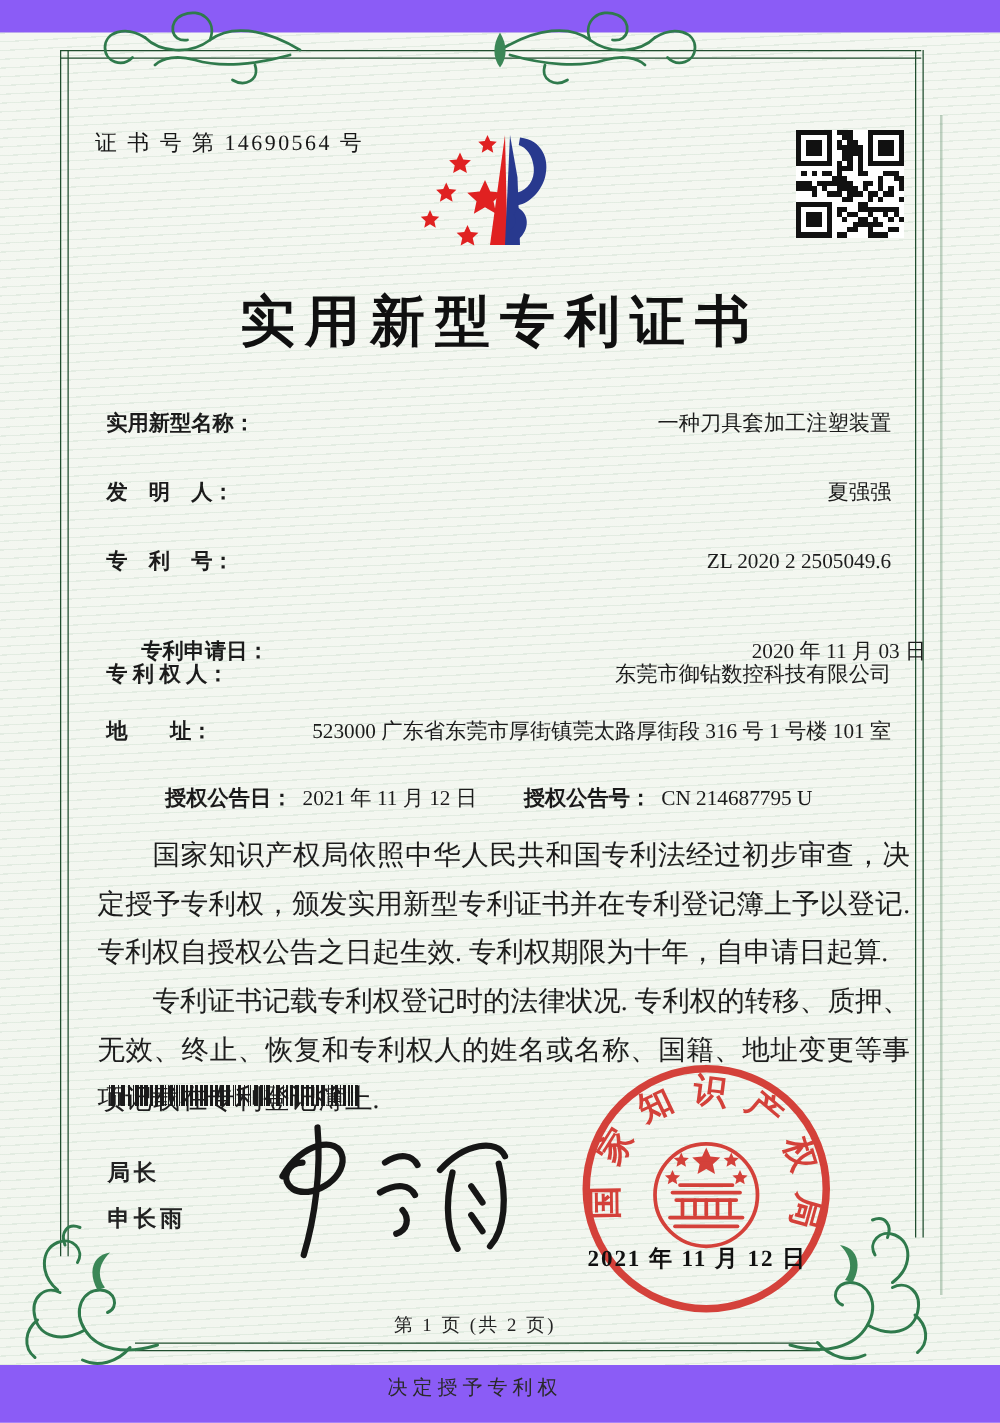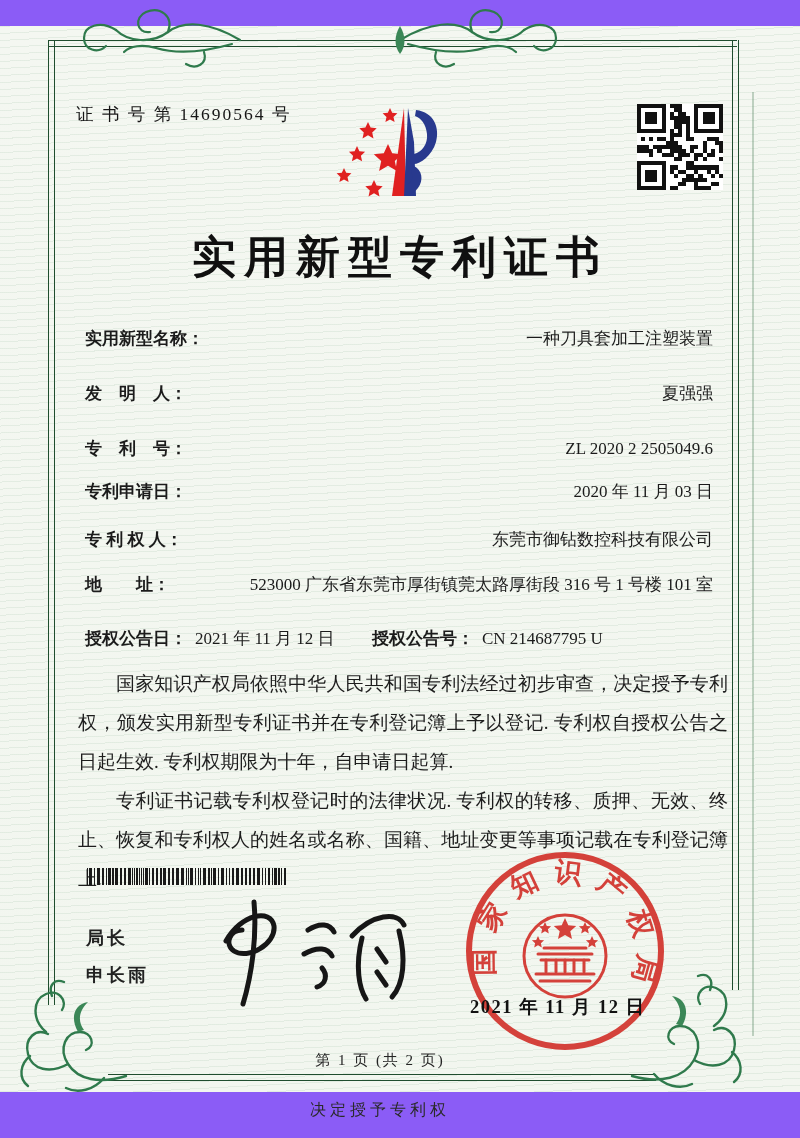--- a/index.html
+++ b/index.html
@@ -20,23 +20,23 @@
 
   .cert-no{position:absolute;left:76px;top:102px;font-size:17.5px;letter-spacing:2px;color:#161616;}
   .title{position:absolute;left:0;top:228px;width:800px;text-align:center;font-size:44px;font-weight:700;
     letter-spacing:8px;color:#101010;}
 
   .field-row{position:absolute;left:85px;width:628px;display:flex;font-size:17px;color:#1b1b1b;line-height:26px;}
   .flabel{flex:0 0 118px;font-weight:700;white-space:pre;}
   .fvalue{flex:1;text-align:right;}
 
   .grant-pair{position:absolute;display:flex;font-size:17px;color:#1b1b1b;line-height:26px;}
-  .grant-pair .flabel{flex:0 0 auto;margin-right:8px;}
-
-  .paras{position:absolute;left:78px;top:664px;width:650px;font-size:19px;line-height:39px;
+  .grant-pair .flabel{flex:0 0 auto;margin-right:8px;margin-left:47px;}
+
+  .paras{position:absolute;left:78px;top:664px;width:650px;font-size:22px;line-height:39px;
     text-align:justify;color:#1d1d1d;}
   .paras p{margin:0;text-indent:2em;}
 
   .director{position:absolute;left:86px;font-weight:700;font-size:18px;color:#222;
     font-family:"Liberation Sans","DejaVu Sans",sans-serif;letter-spacing:3px;}
 
   .seal-date{position:absolute;left:470px;top:994px;font-size:18.5px;font-weight:700;color:#111;
     letter-spacing:1.5px;z-index:6;}
   .page-num{position:absolute;left:0;top:1051px;width:760px;text-align:center;font-size:15px;
     letter-spacing:2px;color:#242424;}
@@ -134,21 +134,21 @@
     <span class="fvalue">一种刀具套加工注塑装置</span>
   </div>
   <div class="field-row" style="top:381px;">
     <span class="flabel">发　明　人：</span>
     <span class="fvalue">夏强强</span>
   </div>
   <div class="field-row" style="top:436px;">
     <span class="flabel">专　利　号：</span>
     <span class="fvalue">ZL 2020 2 2505049.6</span>
   </div>
-  <div class="field-row" style="top:479px;">
+  <div class="field-row" style="top:508px;margin-left:28px;">
     <span class="flabel">专利申请日：</span>
     <span class="fvalue">2020 年 11 月 03 日</span>
   </div>
   <div class="field-row" style="top:527px;">
     <span class="flabel">专 利 权 人：</span>
     <span class="fvalue">东莞市御钻数控科技有限公司</span>
   </div>
   <div class="field-row" style="top:572px;">
     <span class="flabel">地　　址：</span>
     <span class="fvalue">523000 广东省东莞市厚街镇莞太路厚街段 316 号 1 号楼 101 室</span>

